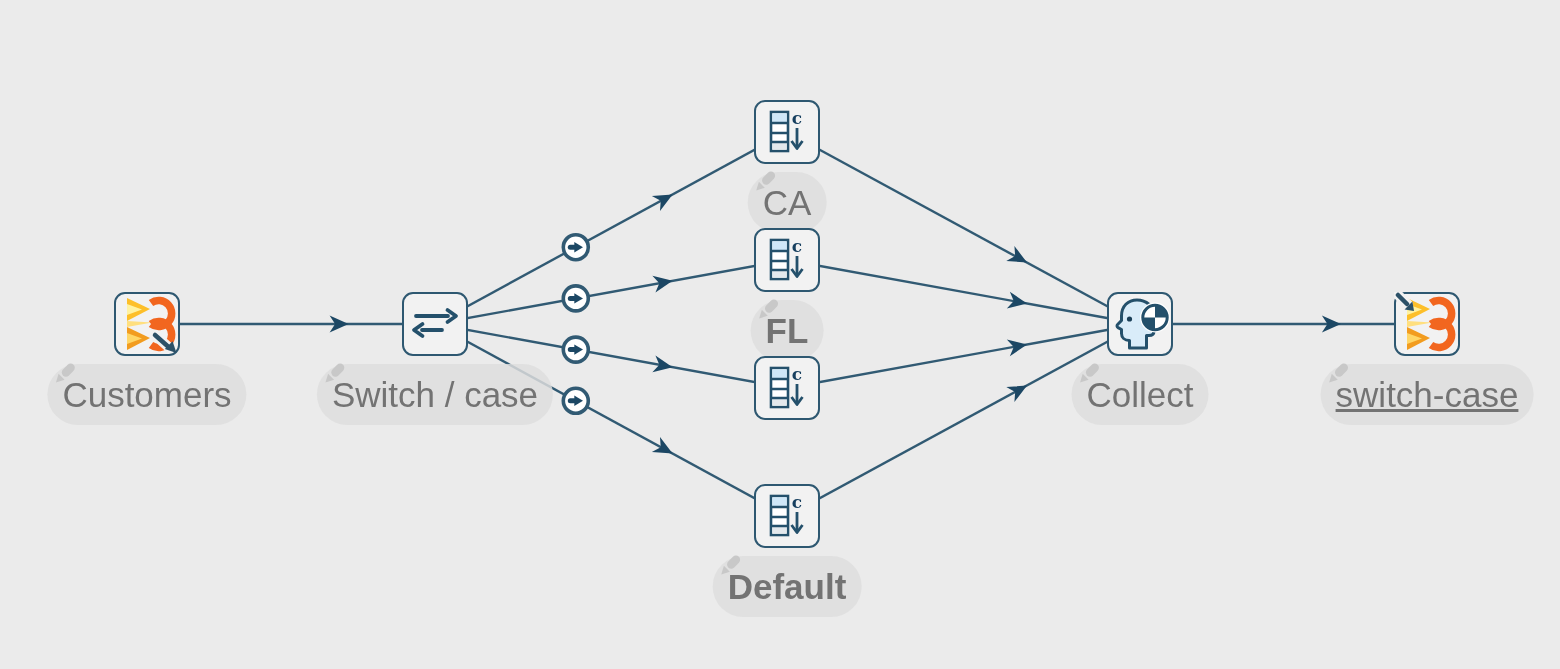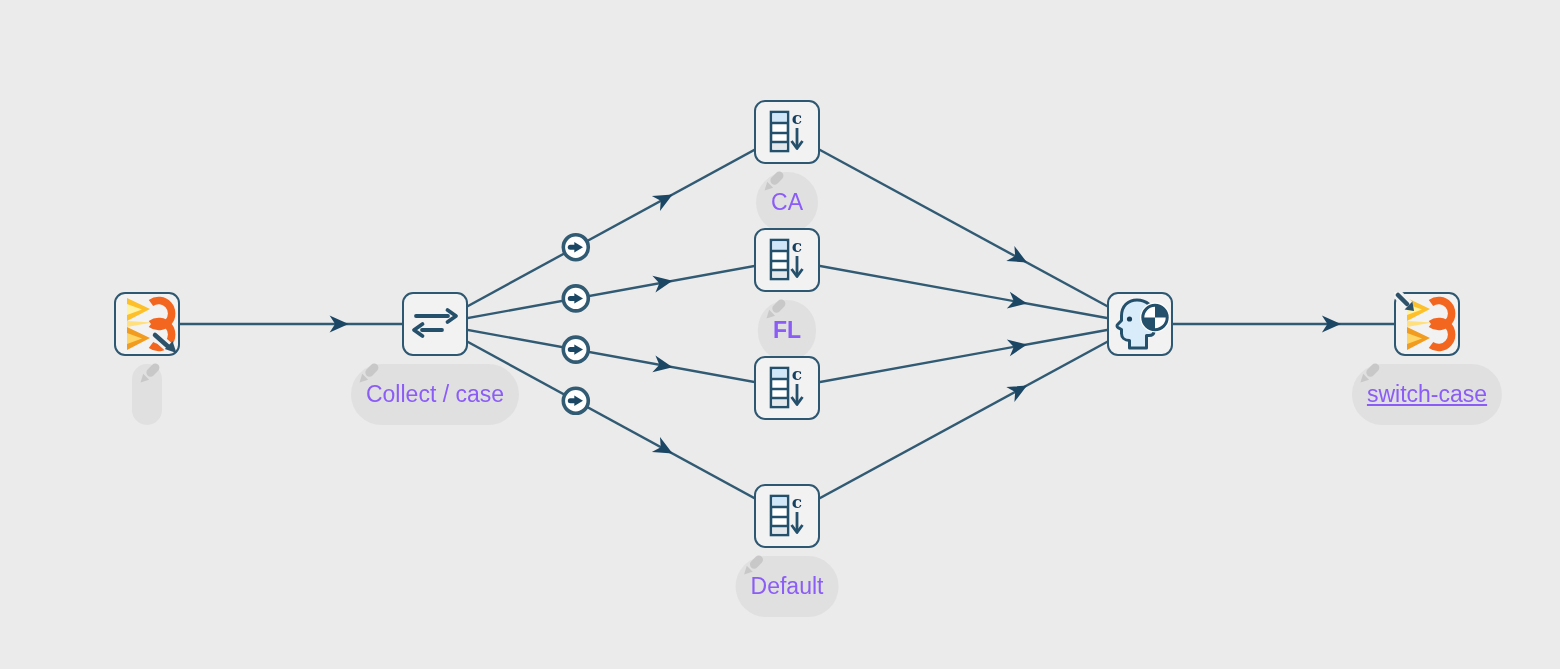--- a/index.html
+++ b/index.html
@@ -5,21 +5,21 @@
   html,body{margin:0;padding:0;background:#ebebeb;}
   body{width:1560px;height:669px;overflow:hidden;
        font-family:"Liberation Sans","DejaVu Sans",sans-serif;}
   #canvas{position:relative;width:1560px;height:669px;background:#ebebeb;}
   #hop-layer{position:absolute;left:0;top:0;}
   .node-box{position:absolute;width:66px;height:64px;box-sizing:border-box;
             background:#f2f2f2;border:2.5px solid #2e5871;border-radius:11px;}
   .node-box svg{position:absolute;left:-2.5px;top:-2.5px;}
   .node-label{position:absolute;height:61px;line-height:61px;border-radius:30.5px;
               background:rgba(222,222,222,0.84);padding:0 15px;white-space:nowrap;
-              font-size:23px;color:#8b5cf6;transform:translateX(-50%);}
+              font-size:35px;color:#737373;transform:translateX(-50%);}
   .node-label .pencil{position:absolute;left:2px;top:-5px;}
   .label-text{position:relative;}
 </style>
 </head>
 <body>
 
 <div id="canvas" style="background: rgb(235, 235, 235);">
     <svg id="hop-layer" width="1560" height="669">
       <g>
         <line x1="147" y1="324" x2="435" y2="324" stroke="#315a73" stroke-width="2.4"></line>
@@ -93,35 +93,35 @@
         <path d="M41 43 L55 55.5" stroke="#f2f2f2" stroke-width="10" stroke-linecap="round"></path>
         <path d="M41 43 L54 54.5" stroke="#2c5168" stroke-width="4.5" stroke-linecap="round"></path>
         <polygon points="62.5,61 50.8,57.1 58.6,49.3" fill="#2c5168"></polygon>
       </svg>
     </div>
     <div class="node-label" style="left: 147px; top: 364px;"><svg class="pencil" width="30" height="30" viewBox="0 0 30 30">
         <g transform="rotate(-45 15 15)" fill="#c8c8c8">
           <polygon points="3,15 11,10.8 11,19.2"></polygon>
           <rect x="13" y="10.8" width="15" height="8.4" rx="4.2"></rect>
         </g>
-      </svg></div>
+      </svg><span class="label-text">Customers</span></div>
     <div class="node-box" style="left: 402px; top: 292px;">
       <svg width="66" height="64" viewBox="0 0 66 64">
         <path d="M14 24 H46" stroke="#24506b" stroke-width="3.8" stroke-linecap="round"></path>
         <polyline points="45.5,18 54,24 45.5,30" fill="none" stroke="#24506b" stroke-width="3.8" stroke-linecap="round" stroke-linejoin="round"></polyline>
         <path d="M40 38 H20" stroke="#24506b" stroke-width="3.8" stroke-linecap="round"></path>
         <polyline points="20.5,32 12,38 20.5,44" fill="none" stroke="#24506b" stroke-width="3.8" stroke-linecap="round" stroke-linejoin="round"></polyline>
       </svg>
     </div>
     <div class="node-label" style="left: 435px; top: 364px;"><svg class="pencil" width="30" height="30" viewBox="0 0 30 30">
         <g transform="rotate(-45 15 15)" fill="#c8c8c8">
           <polygon points="3,15 11,10.8 11,19.2"></polygon>
           <rect x="13" y="10.8" width="15" height="8.4" rx="4.2"></rect>
         </g>
-      </svg><span class="label-text">Collect / case</span></div>
+      </svg><span class="label-text">Switch / case</span></div>
     <div class="node-box" style="left: 754px; top: 100px;">
       <svg width="66" height="64" viewBox="0 0 66 64">
         <rect x="17" y="12" width="17" height="39" fill="#ffffff" stroke="#24506b" stroke-width="2.6"></rect>
         <rect x="18.3" y="13.3" width="14.4" height="8.9" fill="#cfe7f8"></rect>
         <rect x="18.3" y="42.5" width="14.4" height="7.2" fill="#e3e8ec"></rect>
         <path d="M17 23 H34 M17 33 H34 M17 42 H34" stroke="#24506b" stroke-width="2.4"></path>
         <text x="43" y="24" text-anchor="middle" font-family="DejaVu Serif,serif" font-weight="bold" font-size="17" fill="#173f5f">c</text>
         <path d="M43 28 V46" stroke="#24506b" stroke-width="2.8"></path>
         <polyline points="37.5,41 43,48.5 48.5,41" fill="none" stroke="#24506b" stroke-width="2.8" stroke-linejoin="round"></polyline>
       </svg>
@@ -164,36 +164,42 @@
       <svg width="66" height="64" viewBox="0 0 66 64">
         <rect x="17" y="12" width="17" height="39" fill="#ffffff" stroke="#24506b" stroke-width="2.6"></rect>
         <rect x="18.3" y="13.3" width="14.4" height="8.9" fill="#cfe7f8"></rect>
         <rect x="18.3" y="42.5" width="14.4" height="7.2" fill="#e3e8ec"></rect>
         <path d="M17 23 H34 M17 33 H34 M17 42 H34" stroke="#24506b" stroke-width="2.4"></path>
         <text x="43" y="24" text-anchor="middle" font-family="DejaVu Serif,serif" font-weight="bold" font-size="17" fill="#173f5f">c</text>
         <path d="M43 28 V46" stroke="#24506b" stroke-width="2.8"></path>
         <polyline points="37.5,41 43,48.5 48.5,41" fill="none" stroke="#24506b" stroke-width="2.8" stroke-linejoin="round"></polyline>
       </svg>
     </div>
-    <div class="node-label" style="left: 787px; top: 556px;"><svg class="pencil" width="30" height="30" viewBox="0 0 30 30">
+    <div class="node-label" style="left: 787px; top: 556px; font-weight: bold;"><svg class="pencil" width="30" height="30" viewBox="0 0 30 30">
         <g transform="rotate(-45 15 15)" fill="#c8c8c8">
           <polygon points="3,15 11,10.8 11,19.2"></polygon>
           <rect x="13" y="10.8" width="15" height="8.4" rx="4.2"></rect>
         </g>
       </svg><span class="label-text">Default</span></div>
     <div class="node-box" style="left: 1107px; top: 292px;">
       <svg width="66" height="64" viewBox="0 0 66 64">
         <path d="M 30 8 C 39 8 47 14 47 24 L 47 39 C 47 42 45 43.5 42 43.5 L 39.5 43.5 L 39.5 56 L 22.5 56 L 22.5 48.5 C 17.5 48.5 14.5 45.5 14.5 41.5 L 14.5 37.5 L 11 35.6 C 9.8 35 9.7 33.4 10.6 32.5 L 14.5 28.5 L 14.5 24 C 14.5 14 21 8 30 8 Z" fill="#d9ecf9" stroke="#24506b" stroke-width="3" stroke-linejoin="round"></path>
         <circle cx="22.5" cy="27" r="2.6" fill="#1a3f58"></circle>
         <circle cx="48" cy="25.5" r="15" fill="#ffffff"></circle>
         <circle cx="48" cy="25.5" r="12.2" fill="#ffffff" stroke="#24506b" stroke-width="3"></circle>
         <path d="M48 25.5 L48 13.3 A12.2 12.2 0 0 1 60.2 25.5 Z" fill="#24506b"></path>
         <path d="M48 25.5 L48 37.7 A12.2 12.2 0 0 1 35.8 25.5 Z" fill="#24506b"></path>
       </svg>
     </div>
+    <div class="node-label" style="left: 1140px; top: 364px;"><svg class="pencil" width="30" height="30" viewBox="0 0 30 30">
+        <g transform="rotate(-45 15 15)" fill="#c8c8c8">
+          <polygon points="3,15 11,10.8 11,19.2"></polygon>
+          <rect x="13" y="10.8" width="15" height="8.4" rx="4.2"></rect>
+        </g>
+      </svg><span class="label-text">Collect</span></div>
     <div class="node-box" style="left: 1394px; top: 292px;">
       <svg width="66" height="64" viewBox="0 0 66 64">
         <polygon points="13,6 36,17 13,29" fill="#fdbf2a"></polygon>
         <polygon points="13,12 28,17.5 13,23" fill="#fff2a0"></polygon>
         <polygon points="13,29 38,30.5 13,35" fill="#ffdf7e"></polygon>
         <polygon points="13,35 36,46 13,58" fill="#f29c1f"></polygon>
         <polygon points="13,41 28,46.5 13,52" fill="#ffd666"></polygon>
         <path d="M 37 11 A 13 13 0 1 1 37 32 M 37 32 A 13 13 0 1 1 37 53" fill="none" stroke="#f2661f" stroke-width="7.5"></path>
         <path d="M4 3 L14 12.5" stroke="#f2f2f2" stroke-width="10" stroke-linecap="round"></path>
         <path d="M4 3 L13 12" stroke="#2c5168" stroke-width="4.5" stroke-linecap="round"></path>

